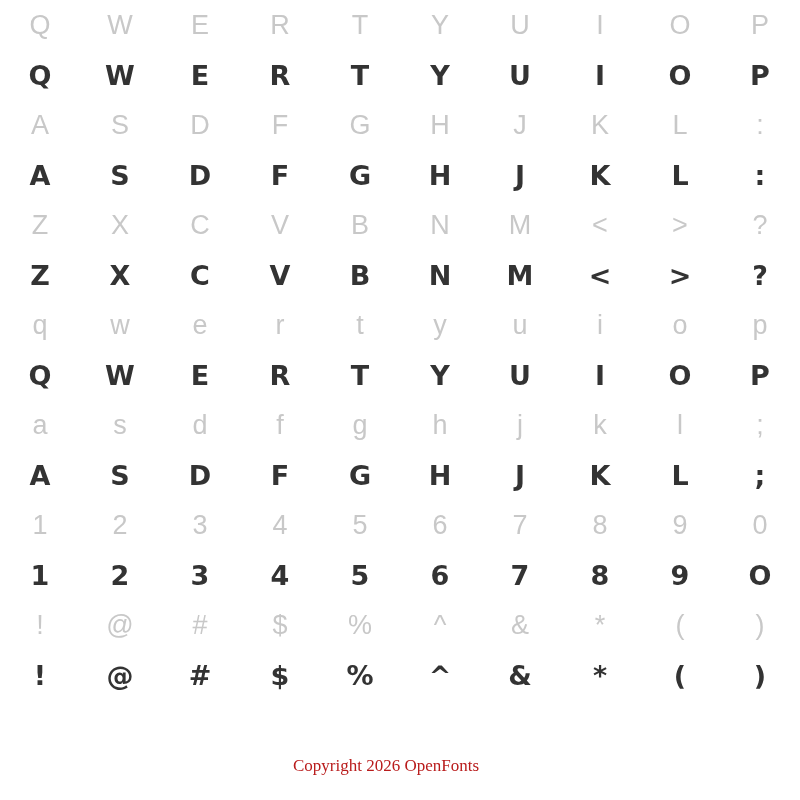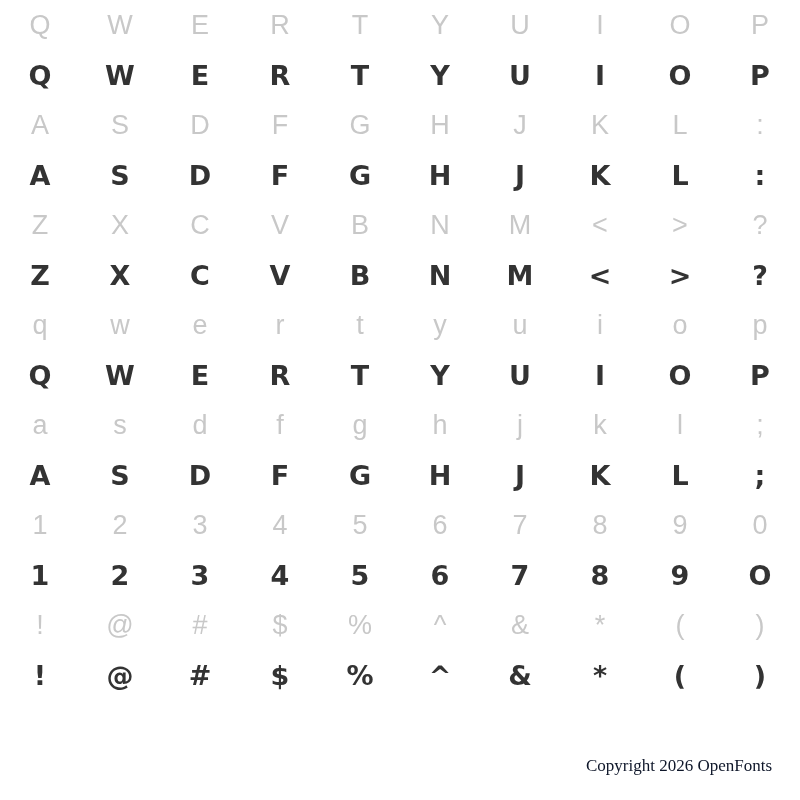--- a/index.html
+++ b/index.html
@@ -40,22 +40,22 @@
     align-items: center;
     justify-content: center;
     line-height: 1;
     user-select: none;
   }
   .footer {
     position: absolute;
     left: 0;
     right: 28px;
     bottom: 24px;
-    text-align: right;
-    color: #0f172a;
+    text-align: center;
+    color: #b91c1c;
     font-size: 17px;
     font-family: "Liberation Serif", serif;
   }
 </style>
 </head>
 <body>
 
 <div id="sheet">
   <div class="grid" id="glyph-grid">
       <div class="cell" style="color: rgb(200, 200, 200); font-size: 27px; font-weight: 400; font-family: &quot;Liberation Sans&quot;, sans-serif;">Q</div>

